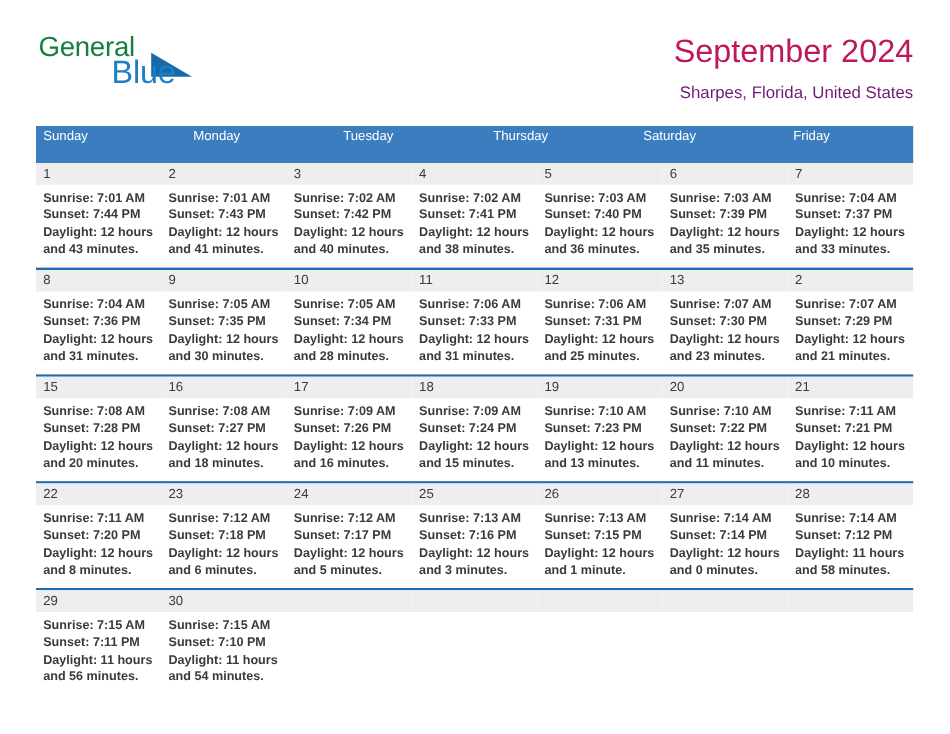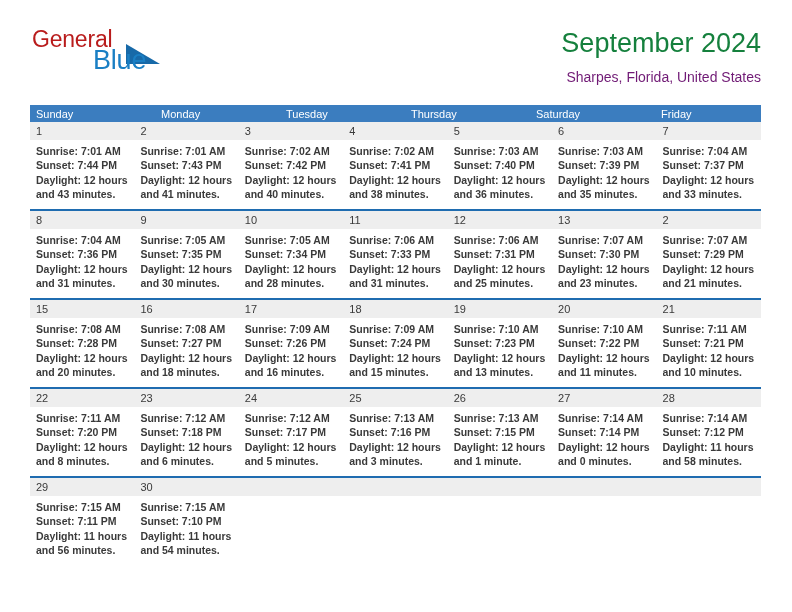--- a/index.html
+++ b/index.html
@@ -38,21 +38,21 @@
     top: 0;
     width: 220px;
     height: 56px;
   }
   .brand-general {
     position: absolute;
     left: 2px;
     top: 0px;
     font-size: 23px;
     line-height: 26px;
-    color: #b91c1c;
+    color: #15803d;
     font-family: "Liberation Sans", sans-serif;
     letter-spacing: -0.2px;
   }
   .brand-blue {
     position: absolute;
     left: 63px;
     top: 21px;
     font-size: 27px;
     line-height: 26px;
     color: #1a7fc4;
@@ -71,21 +71,21 @@
 
   .title-block {
     position: absolute;
     right: 0;
     top: 0;
     text-align: right;
   }
   .cal-title {
     font-size: 27px;
     line-height: 34px;
-    color: #15803d;
+    color: #be185d;
     font-weight: normal;
     margin: 0;
     white-space: nowrap;
   }
   .cal-subtitle {
     font-size: 14px;
     line-height: 20px;
     color: #701a75;
     margin: 7px 0 0 0;
     white-space: nowrap;
@@ -96,21 +96,21 @@
     position: absolute;
     left: 30px;
     top: 105px;
     width: 731px;
   }
 
   .dow-row {
     display: flex;
     width: 100%;
     background: #3b7dbf;
-    height: 17px;
+    height: 31px;
     gap: 19px;
   }
   .dow-cell {
     flex: 1 1 0;
     font-size: 11px;
     line-height: 19px;
     color: #ffffff;
     padding-left: 6px;
     box-sizing: border-box;
     white-space: nowrap;

